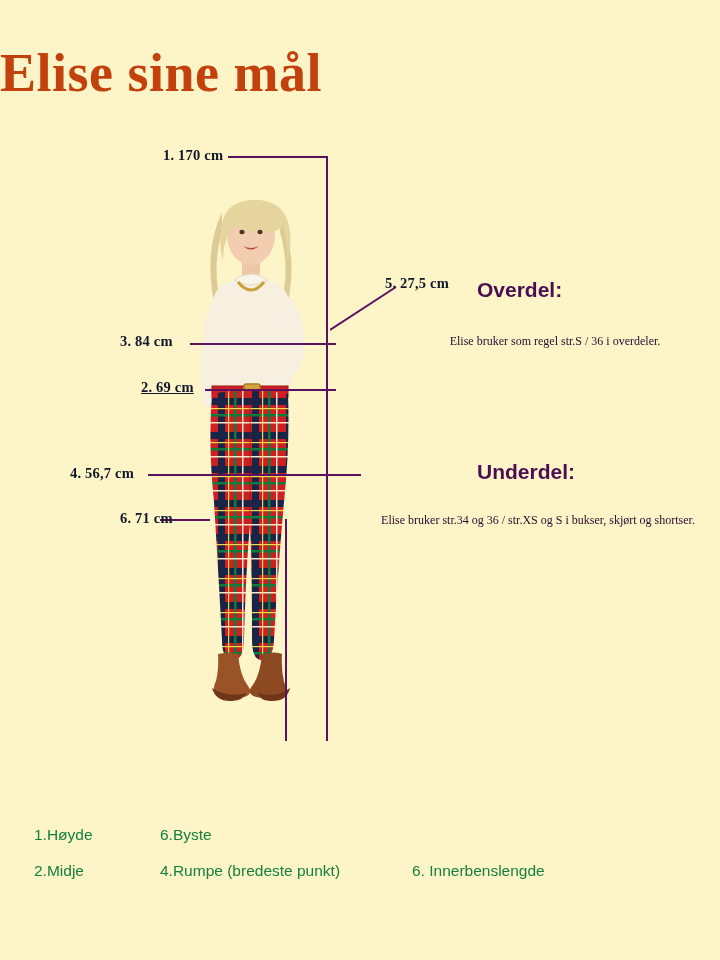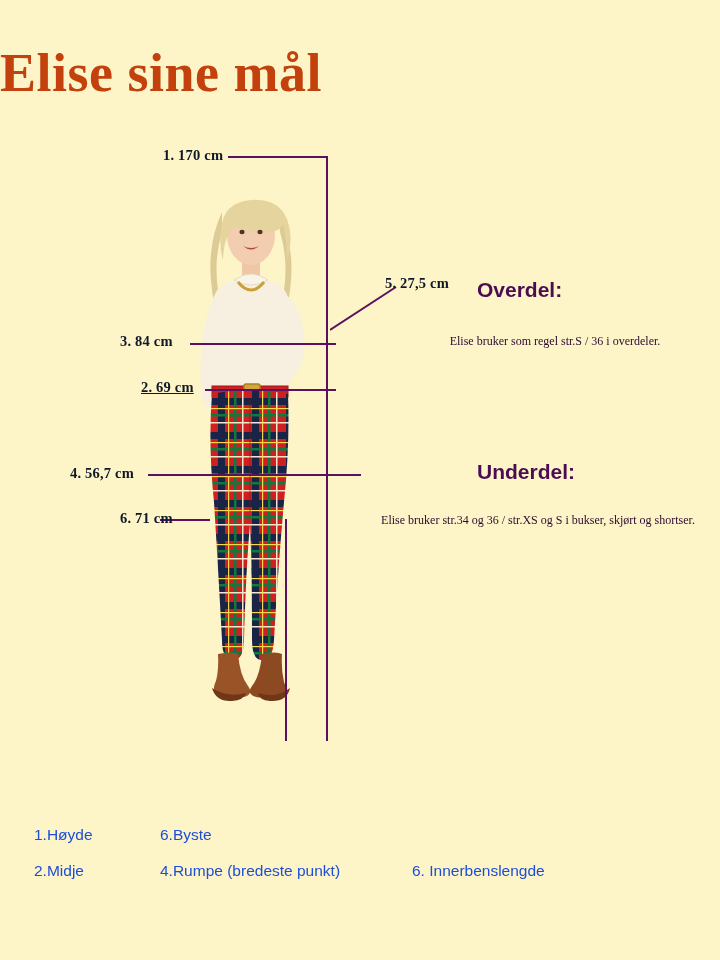--- a/index.html
+++ b/index.html
@@ -94,21 +94,21 @@
 
   
   .legend {
     position: absolute;
     left: 0;
     top: 822px;
     width: 720px;
     height: 80px;
     font-family: "Liberation Sans", sans-serif;
     font-size: 15.5px;
-    color: #1d4ed8;
+    color: #15803d;
   }
   .legend-item { position: absolute; white-space: nowrap; }
   .lg1 { left: 34px;  top: 4px; }
   .lg2 { left: 34px;  top: 40px; }
   .lg3 { left: 160px; top: 4px; }
   .lg4 { left: 160px; top: 40px; }
   .lg5 { left: 412px; top: 4px; }
   .lg6 { left: 412px; top: 40px; }
 </style>
 </head>

